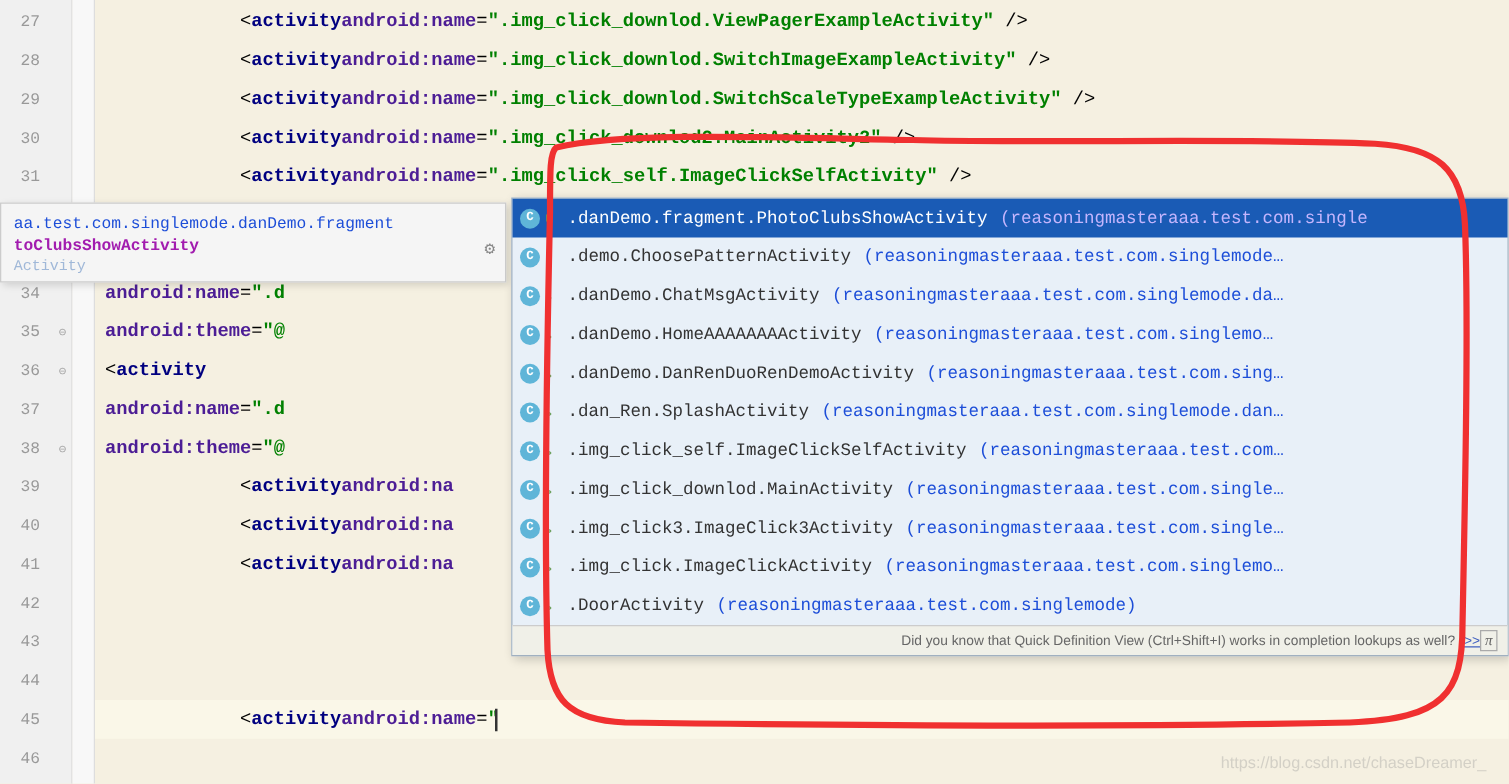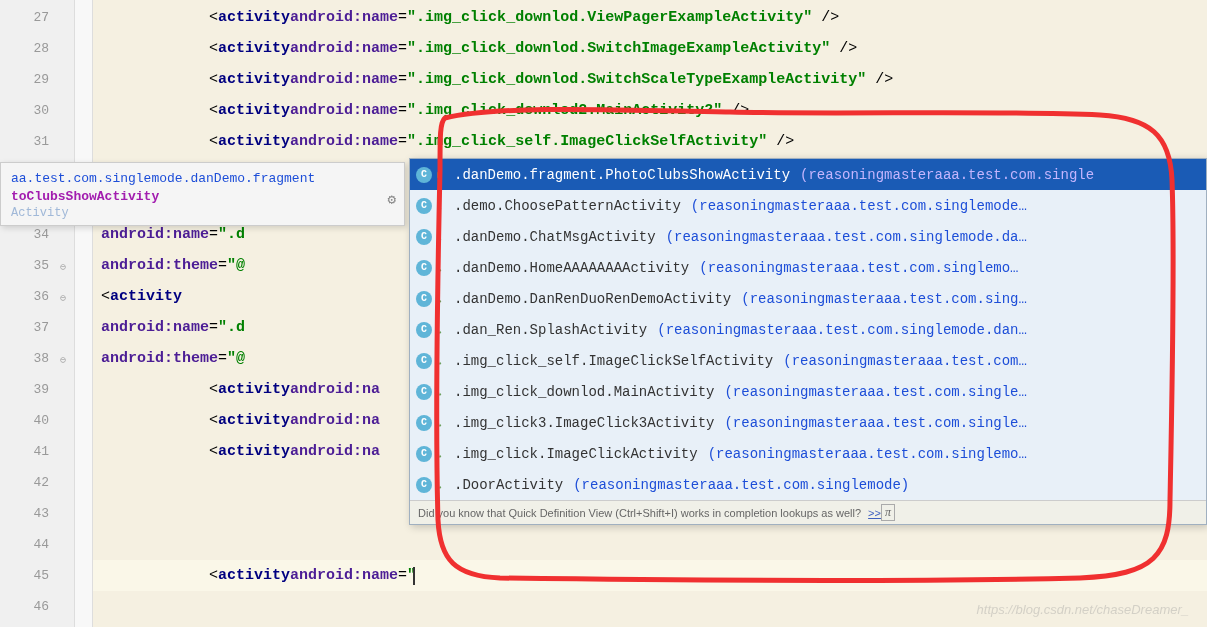--- a/index.html
+++ b/index.html
@@ -10,24 +10,25 @@
       position: relative;
       width: 1207px;
       height: 627px;
       overflow: hidden;
     }
     .editor-container {
       display: flex;
       height: 100%;
     }
     .gutter {
-      width: 75px;
+      width: 58px;
       background: #f0f0f0;
       border-right: 1px solid #ddd;
       padding-top: 2px;
+      text-align: right;
     }
     .gutter-line {
       height: 31px;
       display: flex;
       align-items: center;
       justify-content: flex-end;
       padding-right: 25px;
       color: #999;
       font-size: 13px;
       position: relative;
@@ -151,21 +152,21 @@
     .completion-tip {
       height: 24px;
       background: #f0f0e8;
       border-top: 1px solid #ccc;
       display: flex;
       align-items: center;
       padding: 0 8px;
       font-size: 11px;
       color: #666;
       font-family: sans-serif;
-      justify-content: flex-start;
+      justify-content: flex-end;
     }
     .completion-tip a { color: #4060c0; text-decoration: underline; margin-left: 4px; }
     .pi-icon {
       font-style: italic;
       font-family: serif;
       color: #666;
       border: 1px solid #aaa;
       padding: 0 3px;
       font-size: 12px;
     }
@@ -183,21 +184,20 @@
       stroke-linejoin: round;
     }
     .watermark {
       position: absolute;
       right: 18px;
       bottom: 10px;
       color: rgba(150,150,150,0.35);
       font-size: 13px;
       font-family: sans-serif;
       z-index: 30;
-      font-style: italic;
     }
     .cursor-caret {
       display: inline-block;
       width: 2px;
       height: 18px;
       background: #333;
       vertical-align: middle;
       margin-left: -3px;
     }
   </style>

